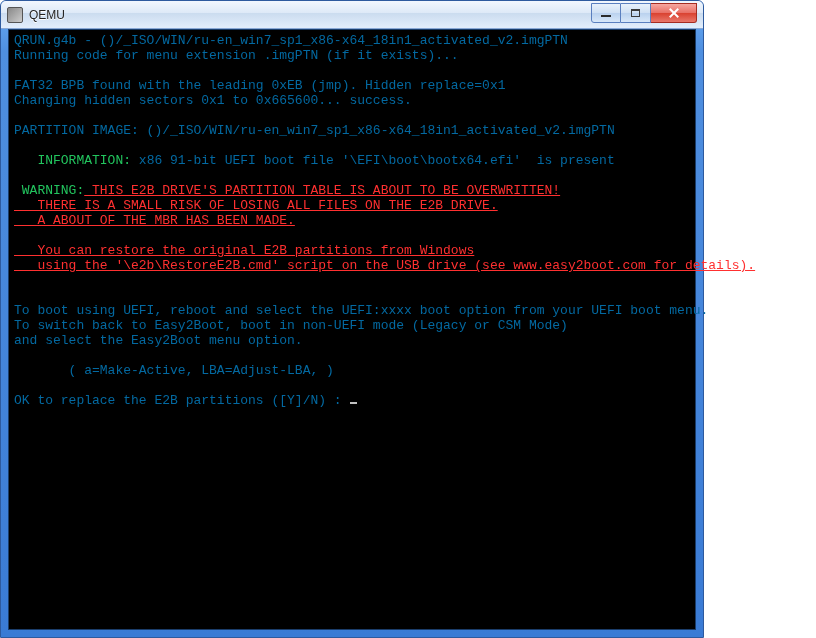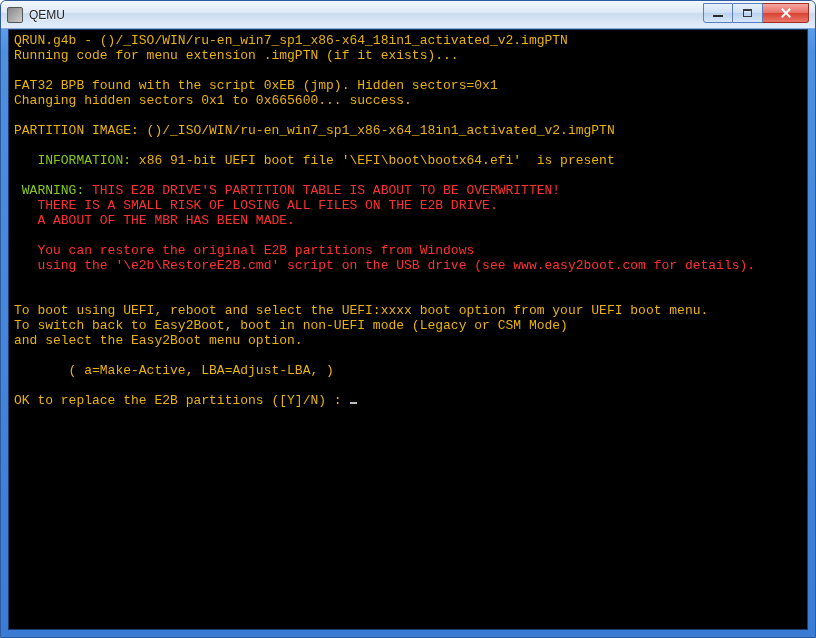--- a/index.html
+++ b/index.html
@@ -1,18 +1,18 @@
 <!DOCTYPE html>
 <html><head>
   <meta charset="utf-8">
   <style>
     * { margin: 0; padding: 0; box-sizing: border-box; }
     html, body { width: 816px; height: 638px; overflow: hidden; font-family: "Segoe UI", Tahoma, sans-serif; }
     .window {
-      width: 816px; height: 638px;
+      width: 704px; height: 638px;
       background: linear-gradient(to bottom, #6badf6 0%, #4f8fe0 8%, #3a7bd5 100%);
       border: 1px solid #2e5a9e; border-radius: 6px 6px 0 0; position: relative;
       display: flex; flex-direction: column;
     }
     .titlebar {
       height: 28px; display: flex; align-items: center; padding: 0 6px;
       background: linear-gradient(to bottom, #f2f7fe 0%, #dde9f7 45%, #cbdcef 46%, #e3eefc 100%);
       border-bottom: 1px solid #8aa9d6; border-radius: 5px 5px 0 0;
     }
     .app-icon {
@@ -49,23 +49,23 @@
     .client-area {
       flex:1; margin: 0 7px 7px 7px; background:#000; position: relative;
       box-shadow: inset 0 0 0 1px #1a3d6b;
     }
     .terminal {
       position:absolute; inset:0; padding: 4px 6px;
       font-family: "Consolas", "Courier New", monospace;
       font-size: 13px; line-height: 15px; white-space: pre; color:#0ff;
       cursor: text;
     }
-    .cyan   { color:#eab308; }
-    .yellow { color:#84cc16; }
-    .red    { color:#ff3030; }
+    .cyan   { color:#0369a1; }
+    .yellow { color:#22c55e; }
+    .red    { color:#ff3030;text-decoration:underline; }
     .cursor {
       display:inline-block; width:7px; height:2px; background:#c0c0c0;
       vertical-align: baseline; margin-left:1px;
     }
   </style>
 </head>
 <body>
 
 <div class="window">
   <div class="titlebar">
@@ -81,21 +81,21 @@
       <div class="win-btn btn-close">
           <div class="glyph-close"></div>
         </div>
     </div>
   </div>
 
   <div class="client-area">
     <div class="terminal"><span class="cyan">QRUN.g4b - ()/_ISO/WIN/ru-en_win7_sp1_x86-x64_18in1_activated_v2.imgPTN</span>
 <span class="cyan">Running code for menu extension .imgPTN (if it exists)...</span>
 <span class="cyan"></span>
-<span class="cyan">FAT32 BPB found with the script 0xEB (jmp). Hidden sectors=0x1</span>
+<span class="cyan">FAT32 BPB found with the leading 0xEB (jmp). Hidden replace=0x1</span>
 <span class="cyan">Changing hidden sectors 0x1 to 0x665600... success.</span>
 <span class="cyan"></span>
 <span class="cyan">PARTITION IMAGE: ()/_ISO/WIN/ru-en_win7_sp1_x86-x64_18in1_activated_v2.imgPTN</span>
 <span class="cyan"></span>
 <span class="yellow">   INFORMATION:</span><span class="cyan"> x86 91-bit UEFI boot file '\EFI\boot\bootx64.efi'  is present</span>
 <span class="cyan"></span>
 <span class="yellow"> WARNING:</span><span class="red"> THIS E2B DRIVE'S PARTITION TABLE IS ABOUT TO BE OVERWRITTEN!</span>
 <span class="red">   THERE IS A SMALL RISK OF LOSING ALL FILES ON THE E2B DRIVE.</span>
 <span class="red">   A ABOUT OF THE MBR HAS BEEN MADE.</span>
 <span class="red"></span>

